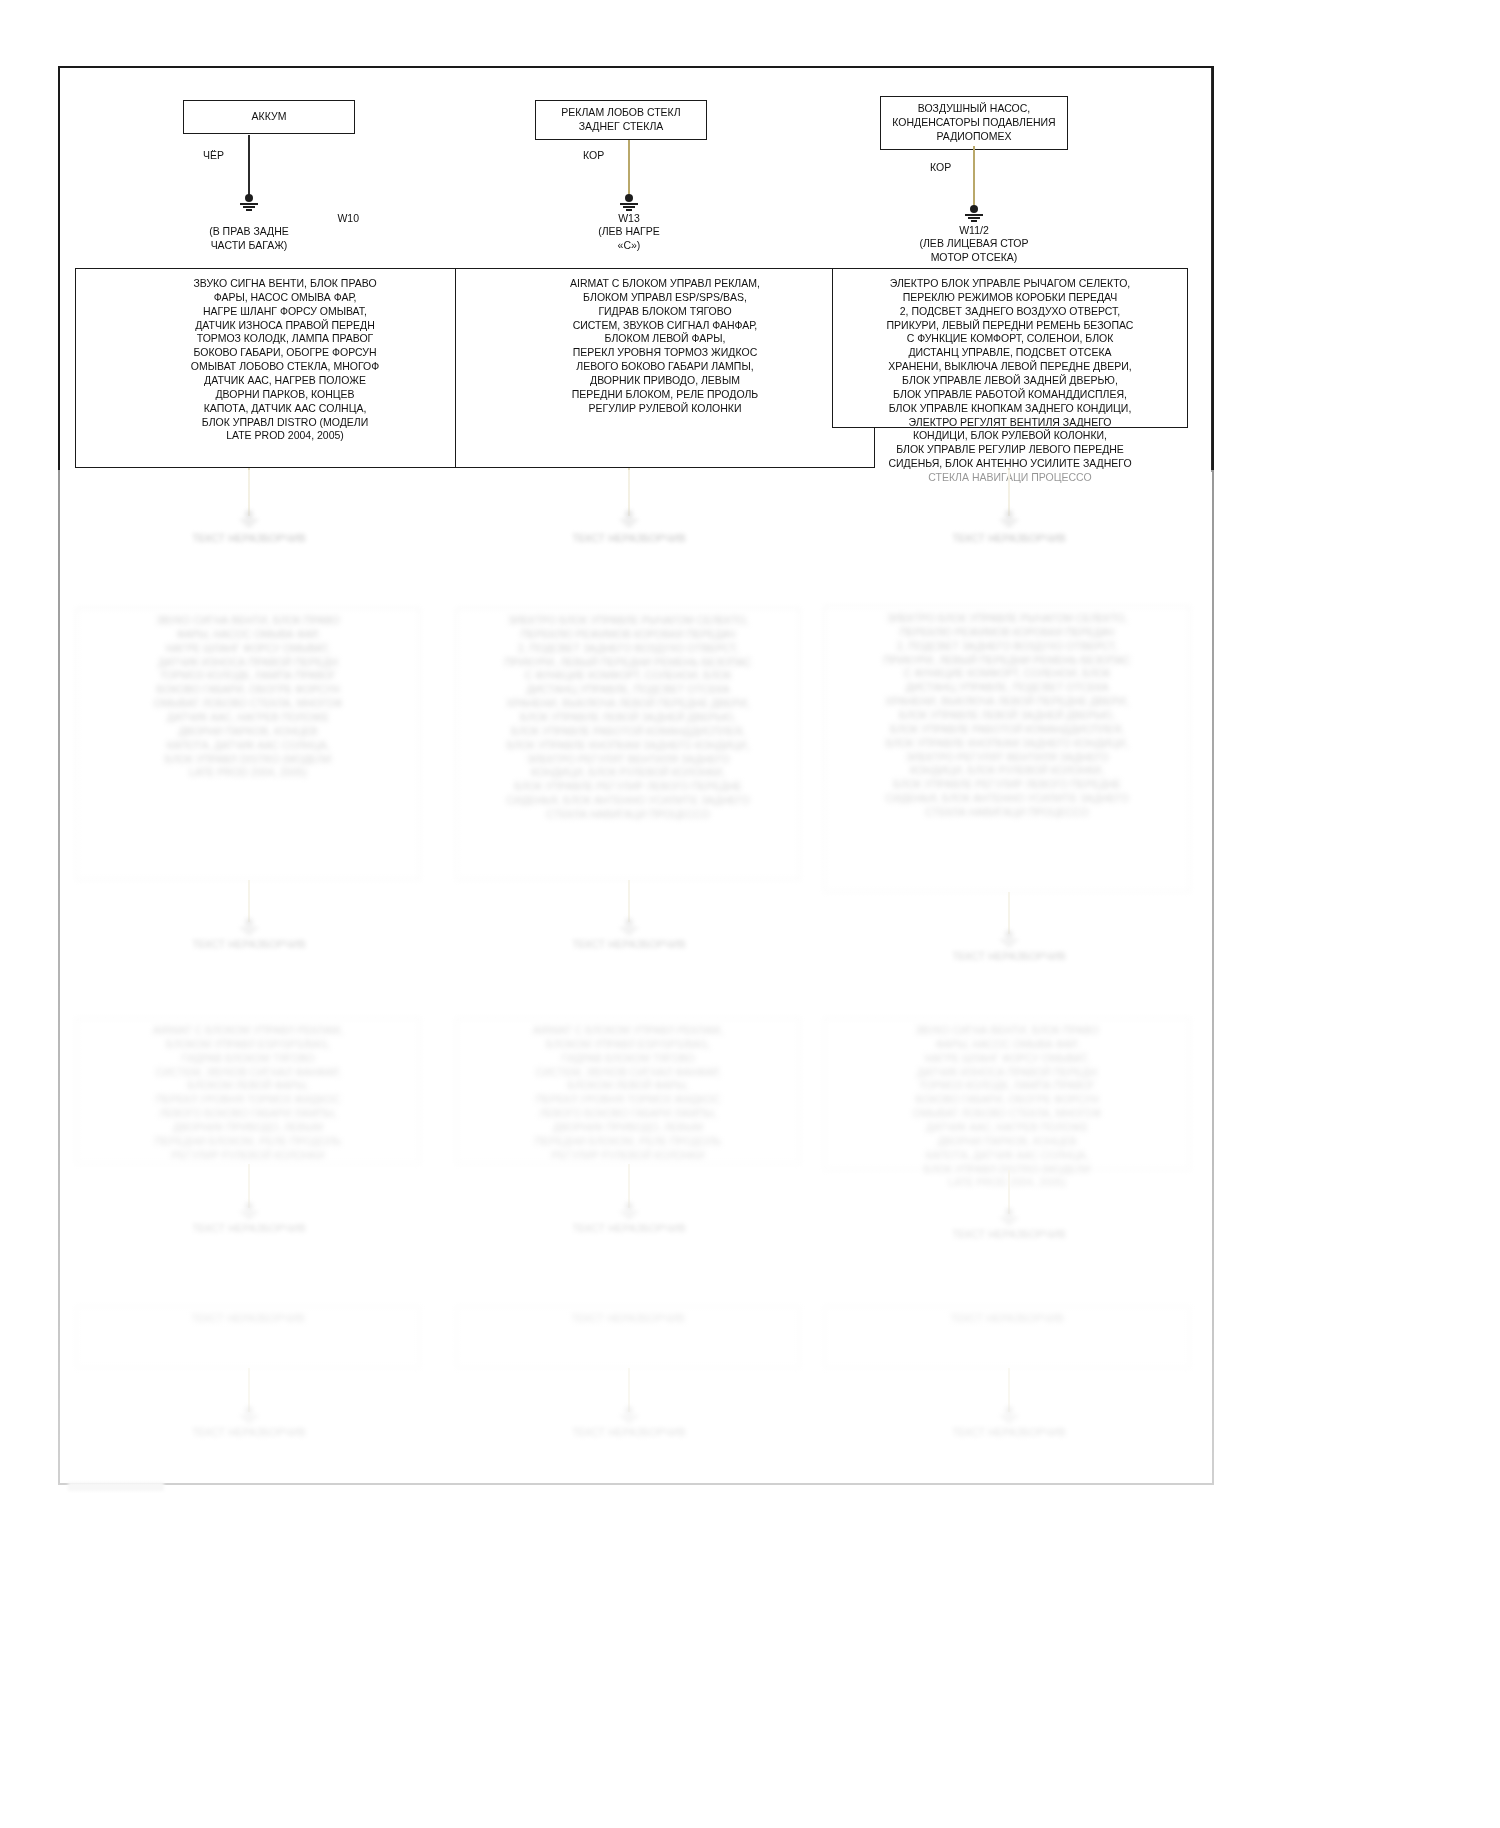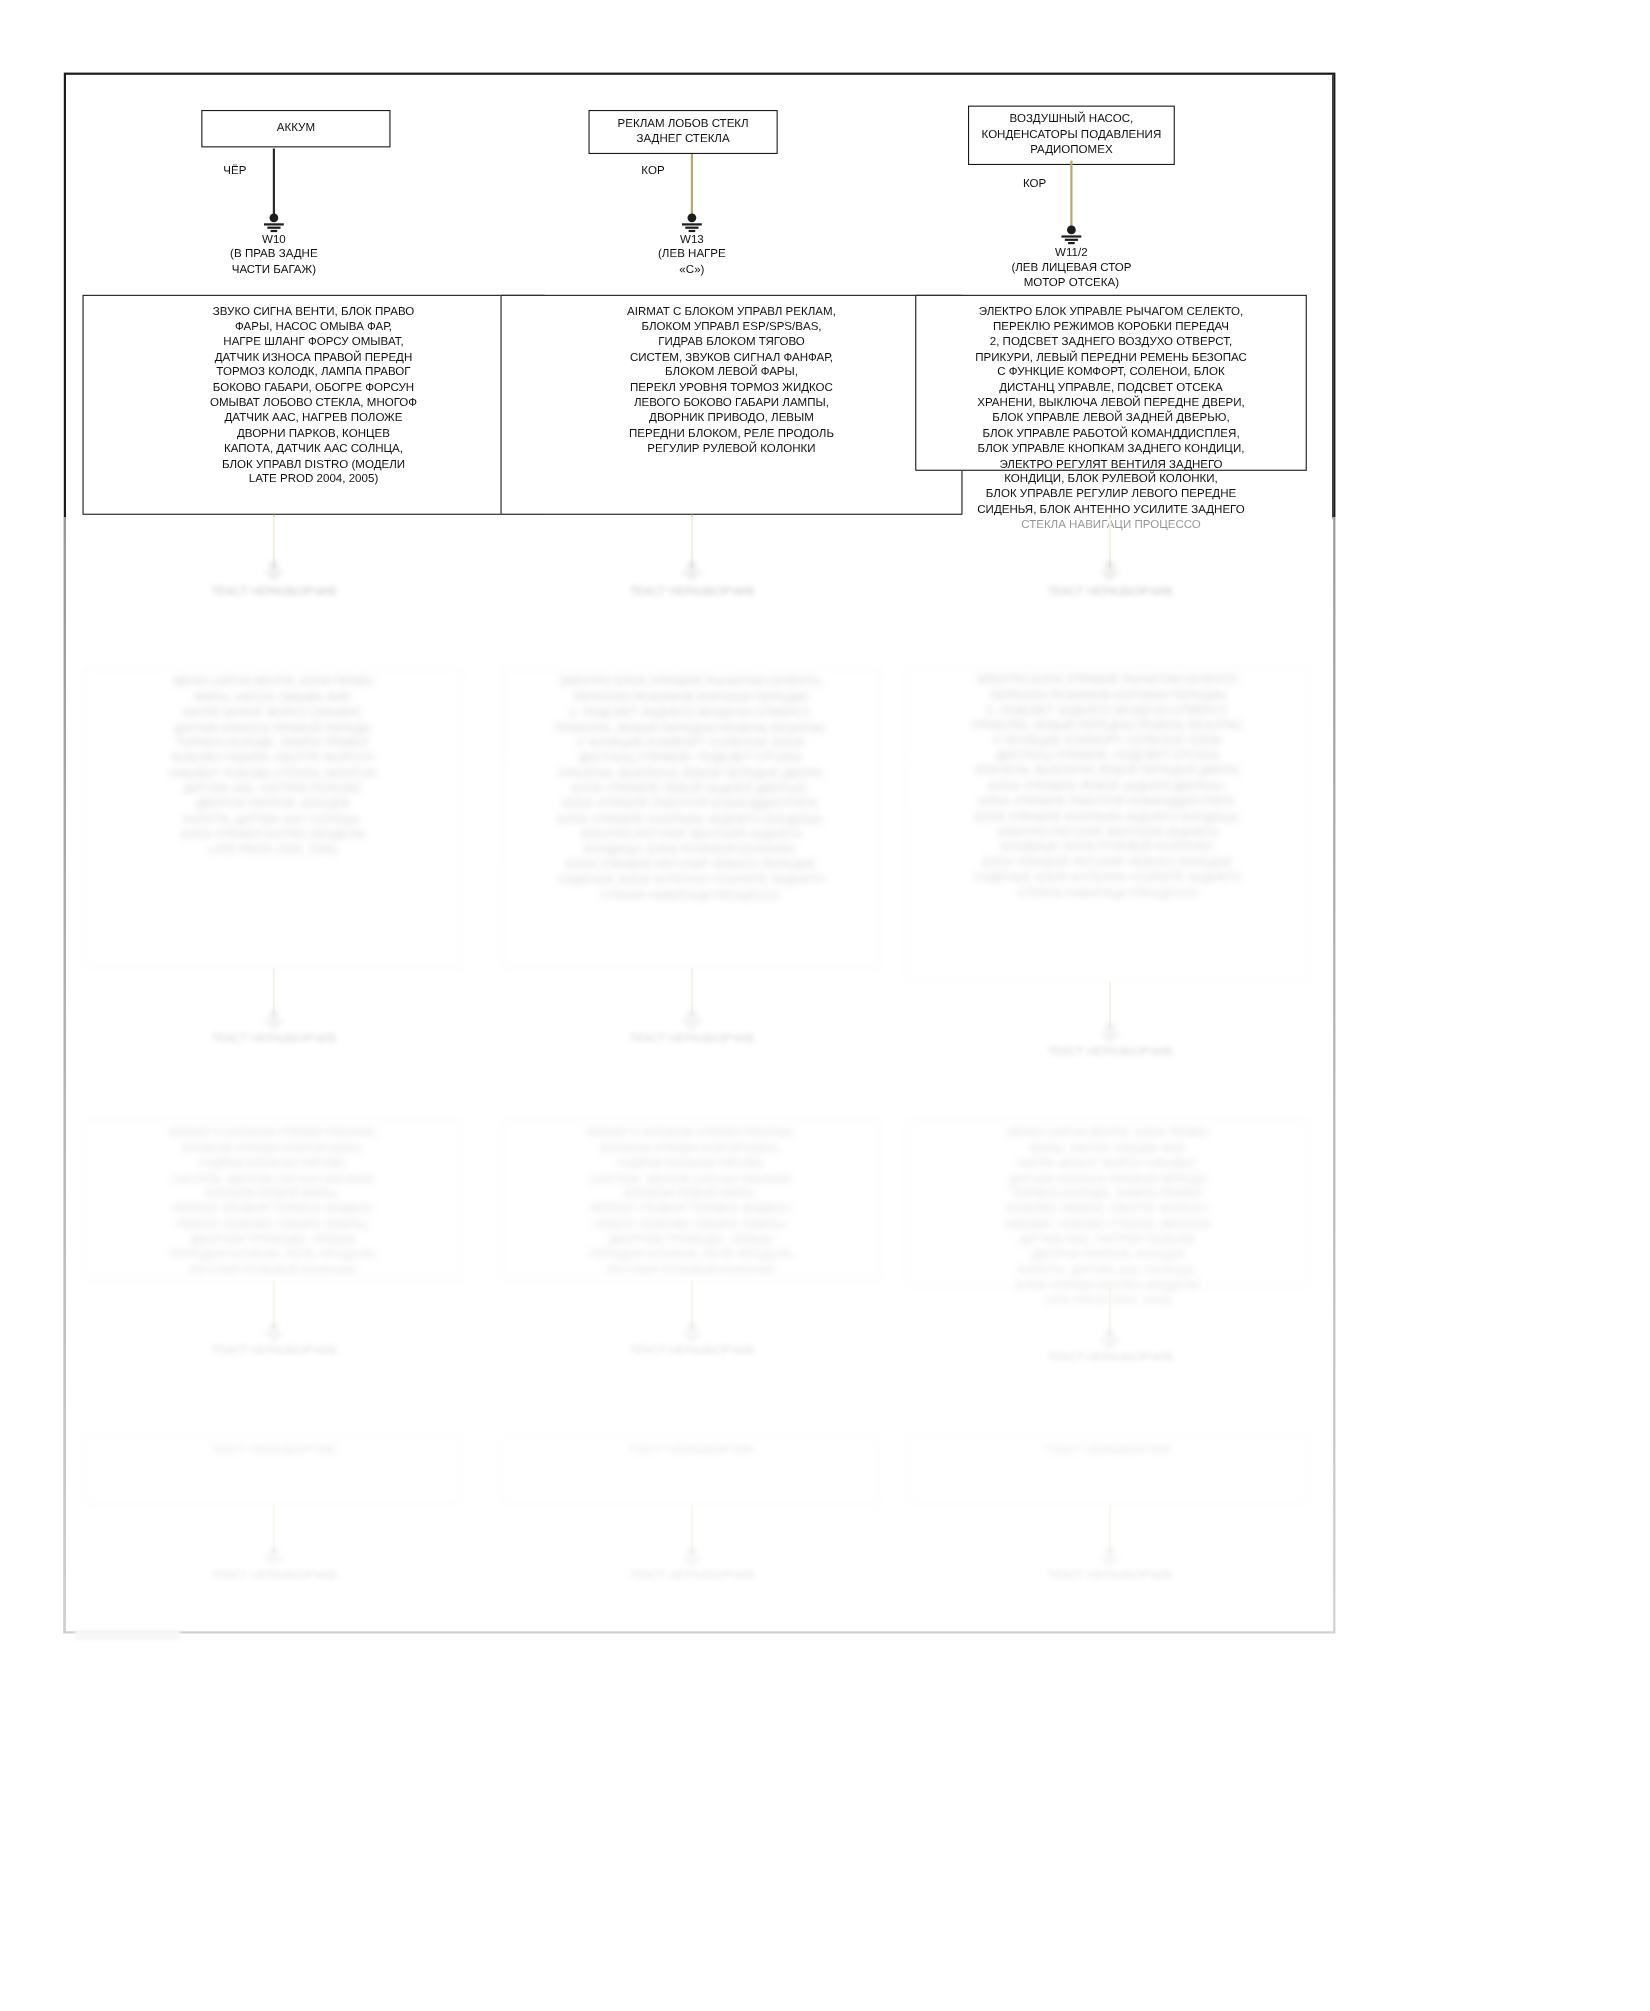--- a/index.html
+++ b/index.html
@@ -147,21 +147,21 @@
 
     <div class="wire wire-black" style="left:190px; top:135px; height:65px;"></div>
     <div class="wire-label" style="left: 145px; top: 149px; white-space: pre-line;">ЧЁР</div>
 
     <div class="gnd" style="left:182px; top:194px;">
       <div class="dot"></div>
         <div class="b1"></div>
         <div class="b2"></div>
         <div class="b3"></div>
     </div>
-    <div class="node-label" style="left: 81px; top: 212px; white-space: pre-line;">W10</div>
+    <div class="node-label" style="left: 81px; top: 212px; white-space: pre-line; text-align: right;">W10</div>
     <div class="node-label" style="left: 81px; top: 225px; white-space: pre-line;">(В ПРАВ ЗАДНЕ
 ЧАСТИ БАГАЖ)</div>
 
     <div class="box box-list" style="left: 17px; top: 268px; height: 200px; white-space: pre-line;">ЗВУКО СИГНА ВЕНТИ, БЛОК ПРАВО
 ФАРЫ, НАСОС ОМЫВА ФАР,
 НАГРЕ ШЛАНГ ФОРСУ ОМЫВАТ,
 ДАТЧИК ИЗНОСА ПРАВОЙ ПЕРЕДН
 ТОРМОЗ КОЛОДК, ЛАМПА ПРАВОГ
 БОКОВО ГАБАРИ, ОБОГРЕ ФОРСУН
 ОМЫВАТ ЛОБОВО СТЕКЛА, МНОГОФ

